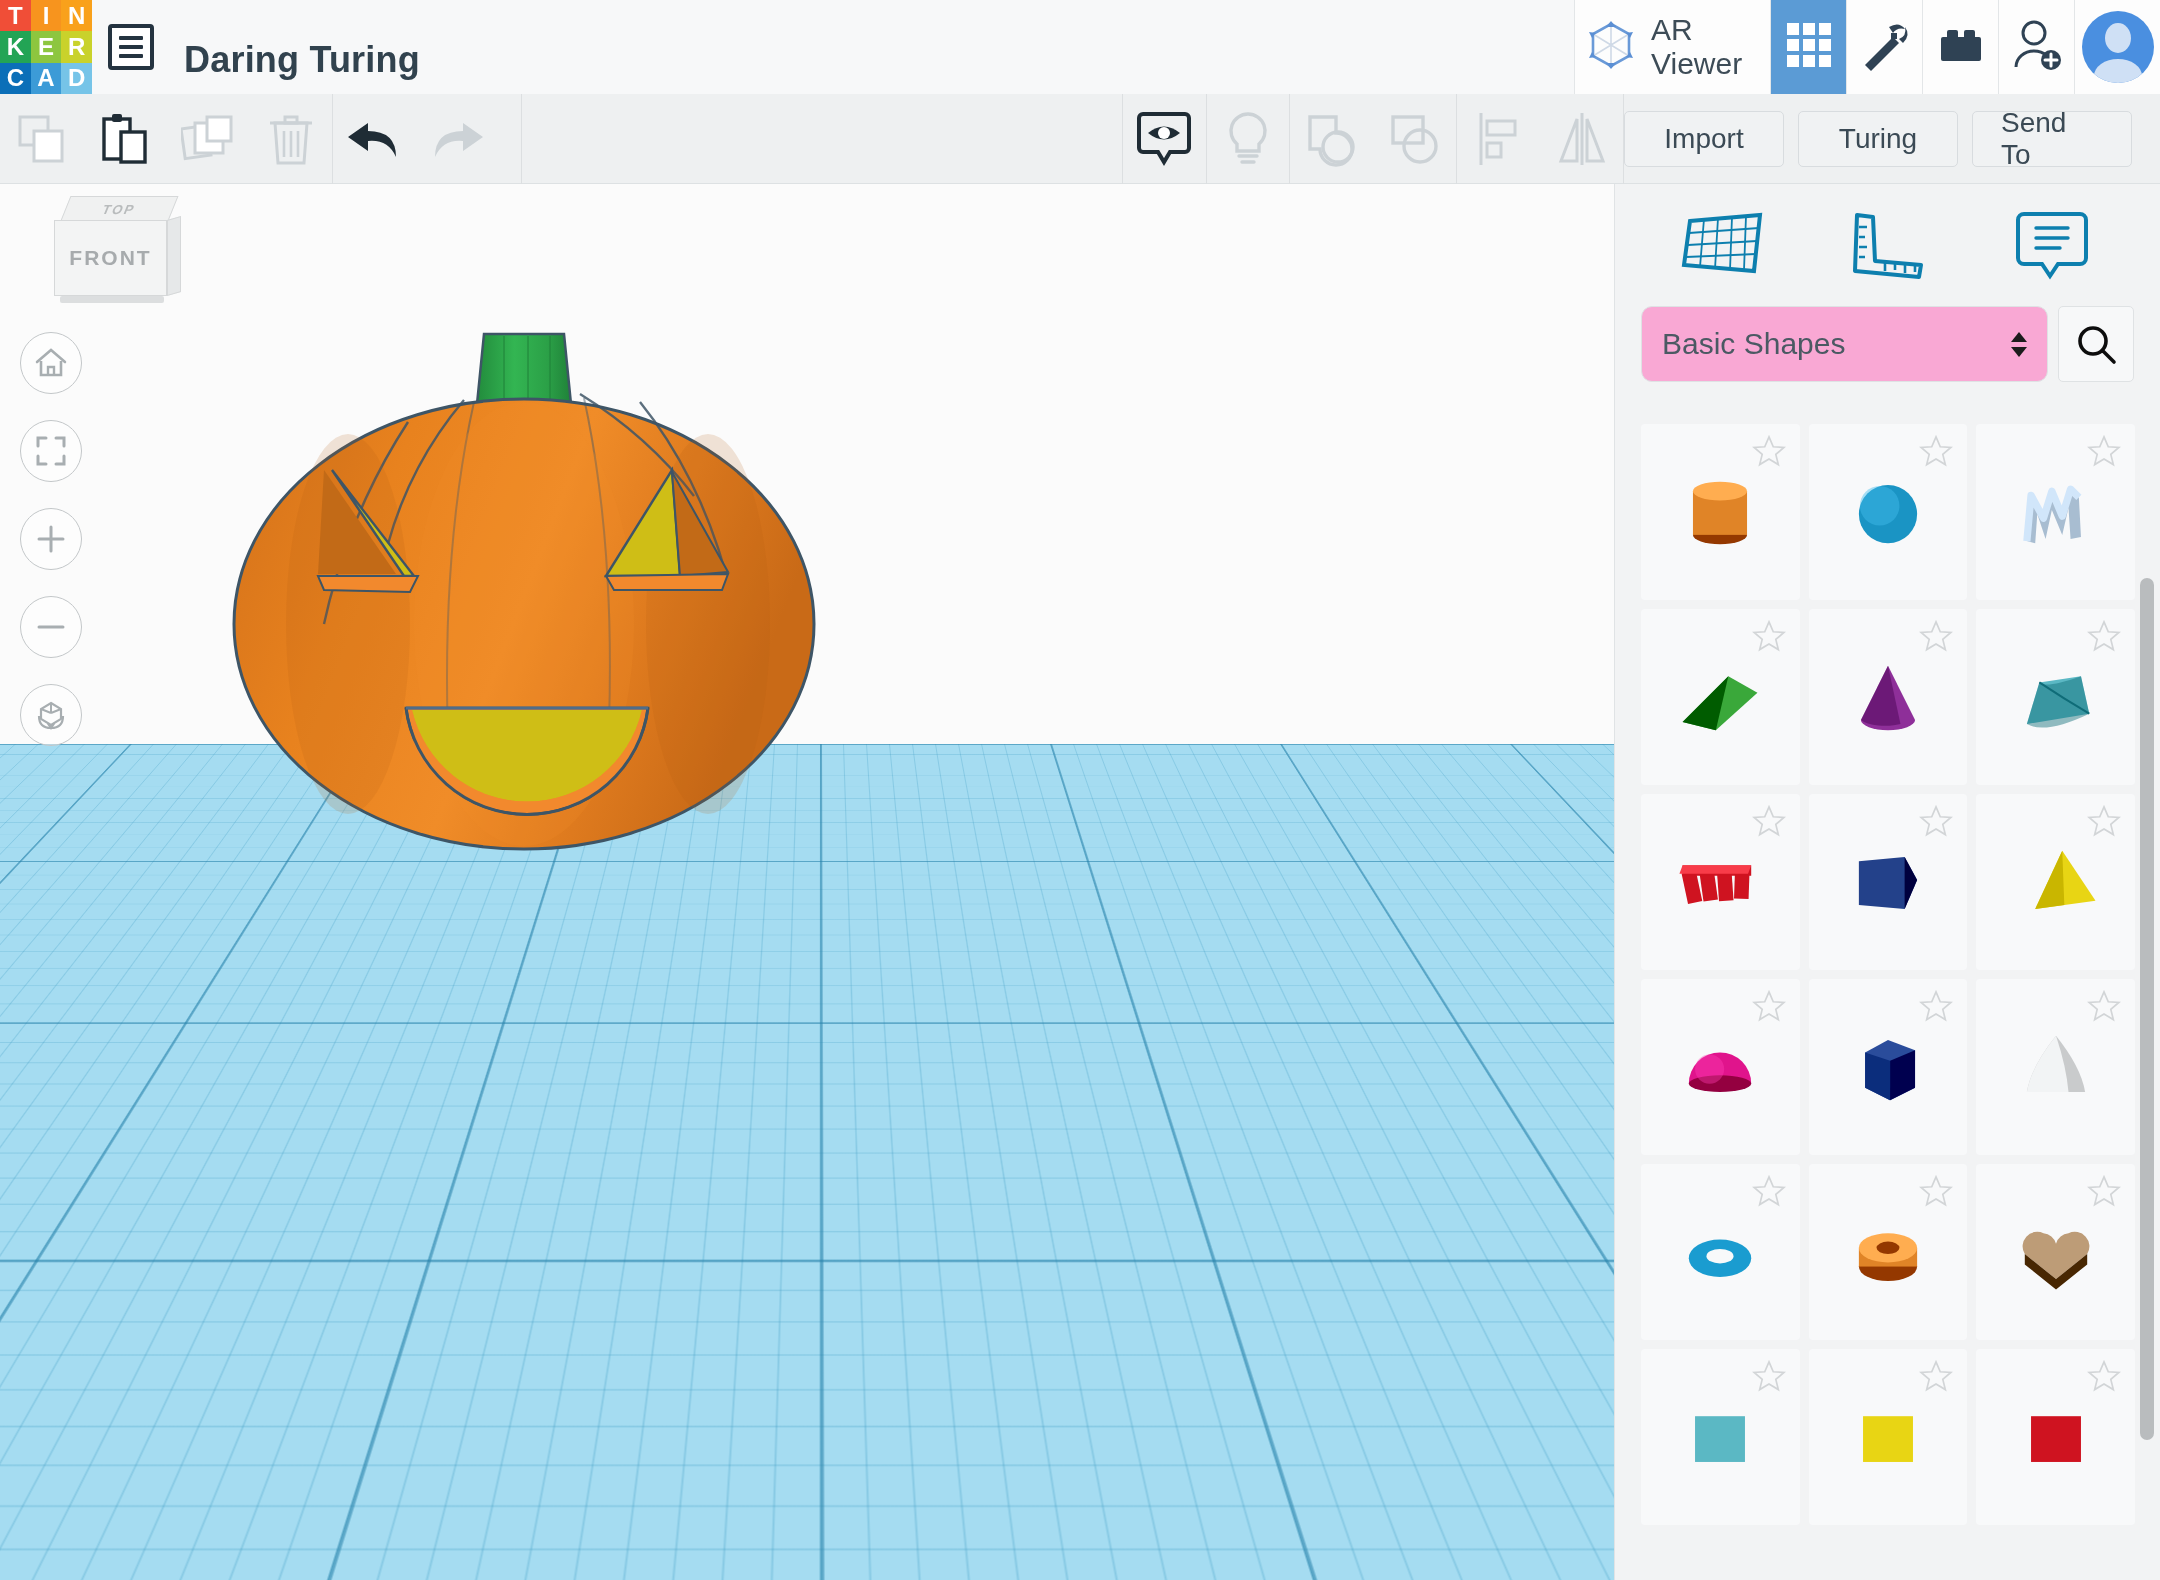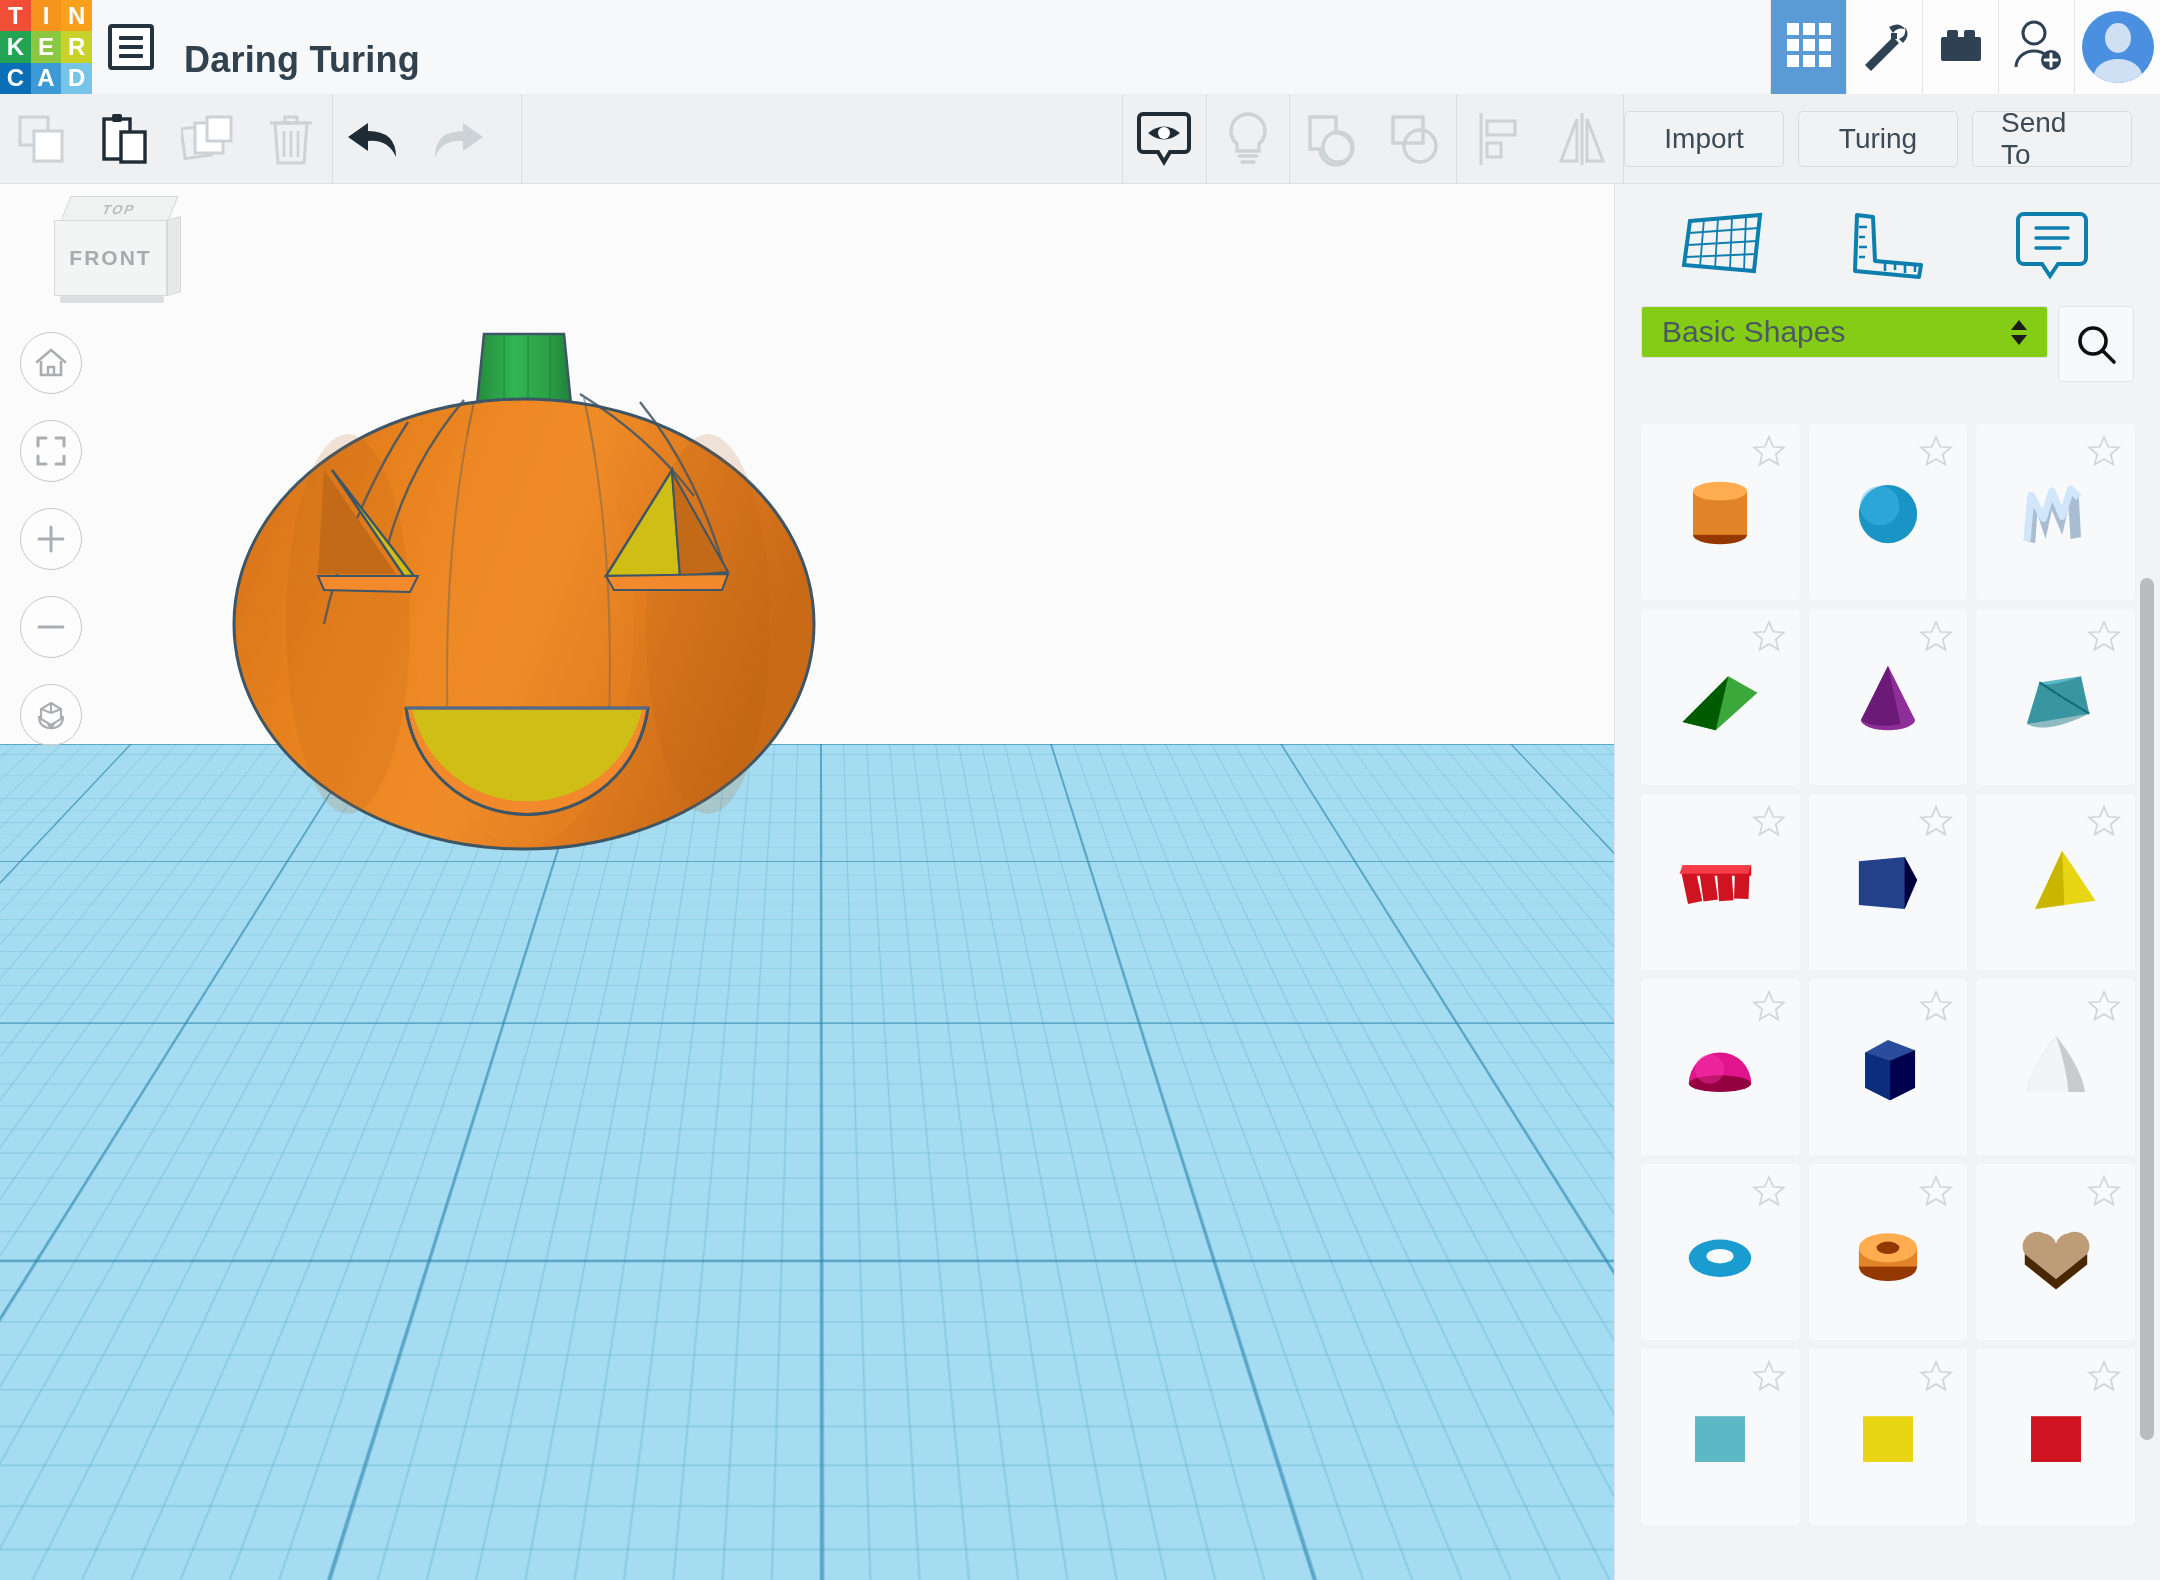--- a/index.html
+++ b/index.html
@@ -179,21 +179,21 @@
 
   
   .rpanel {
     position: absolute; top: 184px; left: 1614px; width: 546px; height: 1396px;
     background: #f2f3f4; border-left: 1px solid #e0e3e5;
   }
   .rp-tabs { height: 122px; display: flex; align-items: center; justify-content: space-around; padding: 0 26px; }
   .rp-tab { width: 96px; height: 96px; display: flex; align-items: center; justify-content: center; }
   .rp-search-row { display: flex; gap: 10px; padding: 0 26px; }
   .rp-select {
-    flex: 1 1 auto; height: 52px; background: #84cc16; border: 1px solid #dfe2e4; border-radius: 3px;
+    flex: 1 1 auto; height: 76px; background: #f9a8d4; border: 1px solid #dfe2e4; border-radius: 11px;
     display: flex; align-items: center; justify-content: space-between; padding: 0 20px;
     font-size: 30px; color: #4b5963;
   }
   .spin { display: flex; flex-direction: column; gap: 5px; }
   .spin i { width: 0; height: 0; border-left: 8px solid transparent; border-right: 8px solid transparent; }
   .spin i.up { border-bottom: 10px solid #1c1c1c; }
   .spin i.dn { border-top: 10px solid #1c1c1c; }
   .rp-searchbtn {
     width: 76px; height: 76px; background: #f7f8f9; border: 1px solid #dfe2e4; border-radius: 5px;
     display: flex; align-items: center; justify-content: center;
@@ -237,20 +237,39 @@
         <i></i>
           <i></i>
           <i></i>
       </div>
     </div>
 
     <div class="doc-title">Daring Turing</div>
 
     <div class="topbar-spacer"></div>
 
+    <div class="tb-seg ar-seg">
+      <span>
+        <svg width="52" height="52" viewBox="0 0 52 52">
+          <g fill="none" stroke="#6a9ad8" stroke-width="2.6" stroke-linecap="round">
+            <path d="M26 5 L44 15 L44 37 L26 47 L8 37 L8 15 Z"></path>
+            <path d="M26 5 L26 47 M8 15 L44 37 M44 15 L8 37" stroke="#cfd9e6" stroke-width="1.6"></path>
+          </g>
+          <g fill="#5b8fd4">
+            <path d="M26 2 l5 6 h-10 z"></path>
+              <path d="M26 50 l5 -6 h-10 z"></path>
+            <path d="M4 13 l7 1 l-4 5 z"></path>
+              <path d="M48 39 l-7 -1 l4 -5 z"></path>
+            <path d="M48 13 l-7 1 l4 5 z"></path>
+              <path d="M4 39 l7 -1 l-4 -5 z"></path>
+          </g>
+        </svg>
+      </span>
+      <span class="ar-label">AR Viewer</span>
+    </div>
 
     <div class="tb-seg icon-seg active">
       <span>
         <svg width="50" height="50" viewBox="0 0 50 50">
           <g fill="#ffffff">
             <rect x="3" y="3" width="12" height="12"></rect>
               <rect x="19" y="3" width="12" height="12"></rect>
               <rect x="35" y="3" width="12" height="12"></rect>
             <rect x="3" y="19" width="12" height="12"></rect>
               <rect x="19" y="19" width="12" height="12"></rect>

